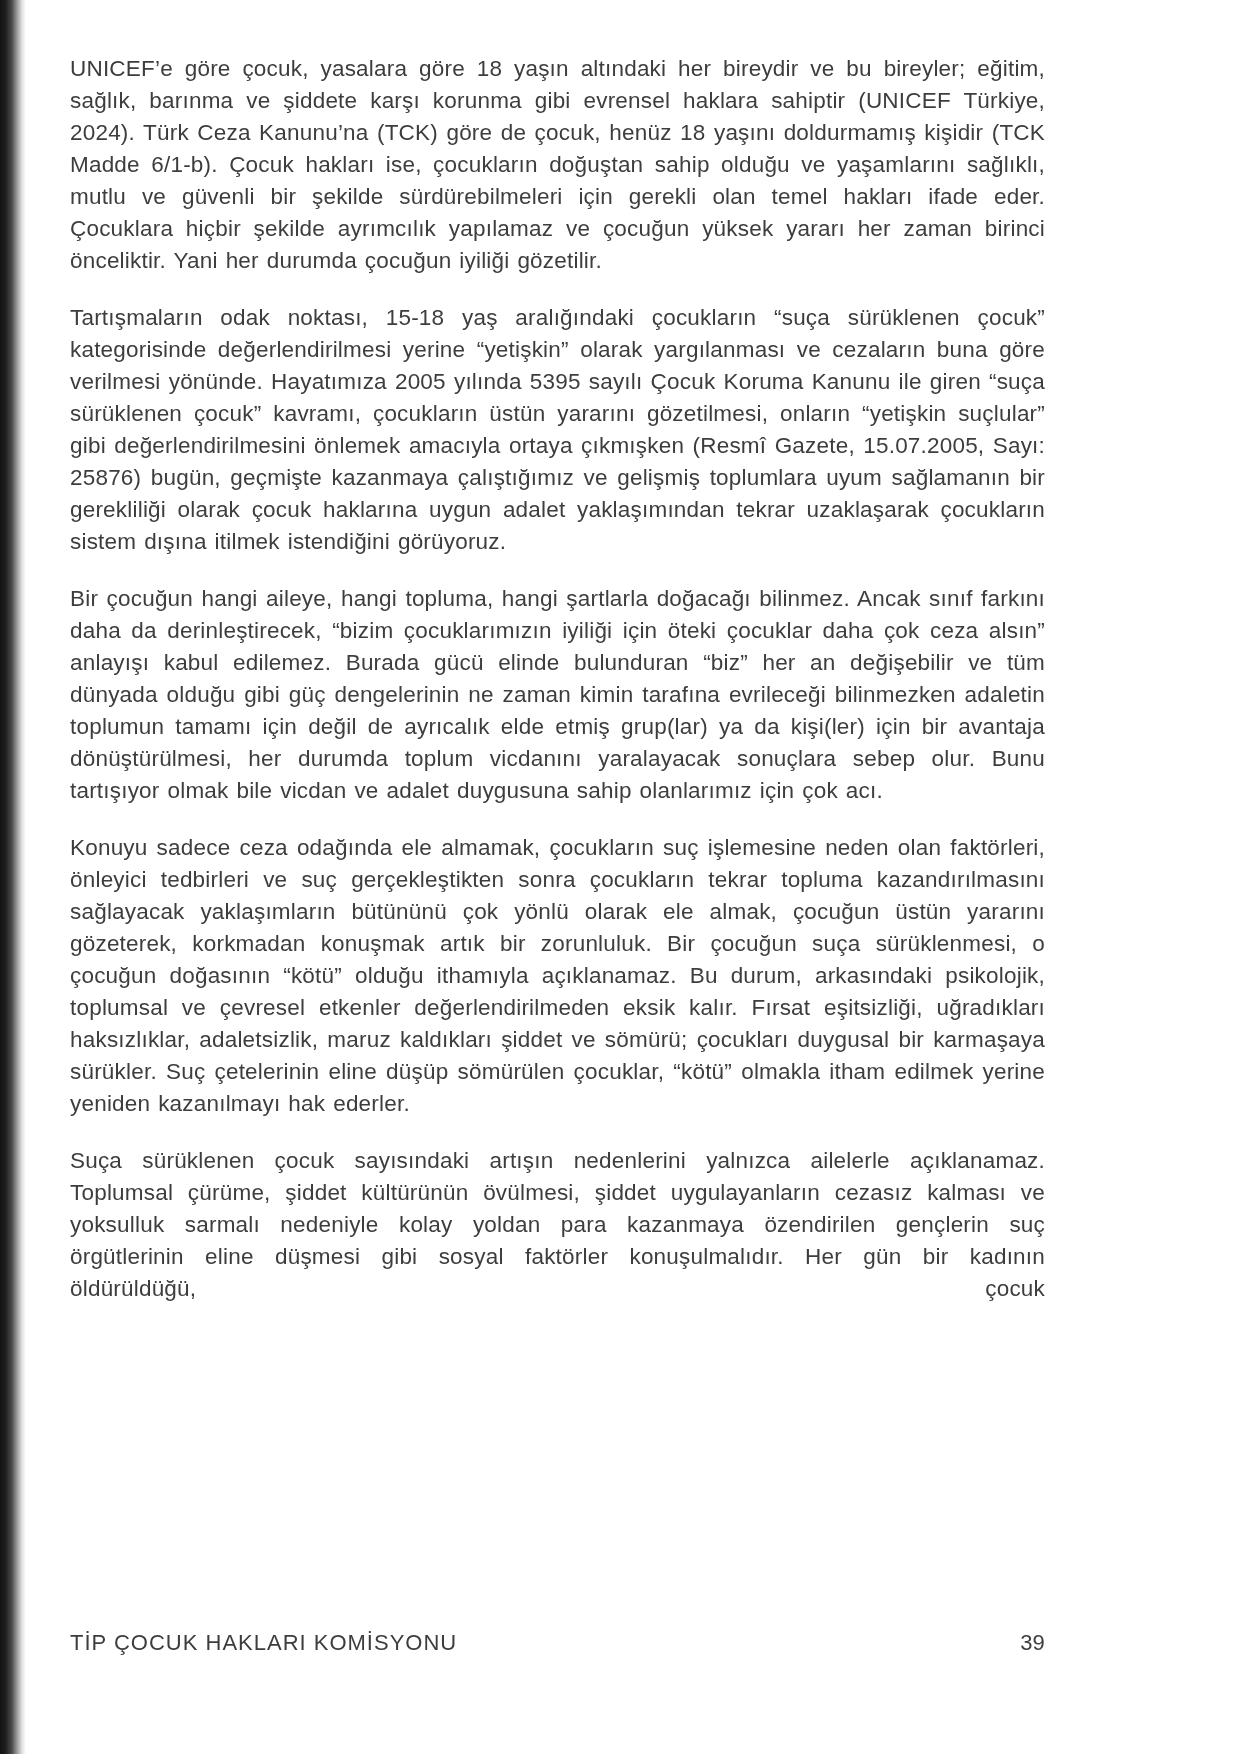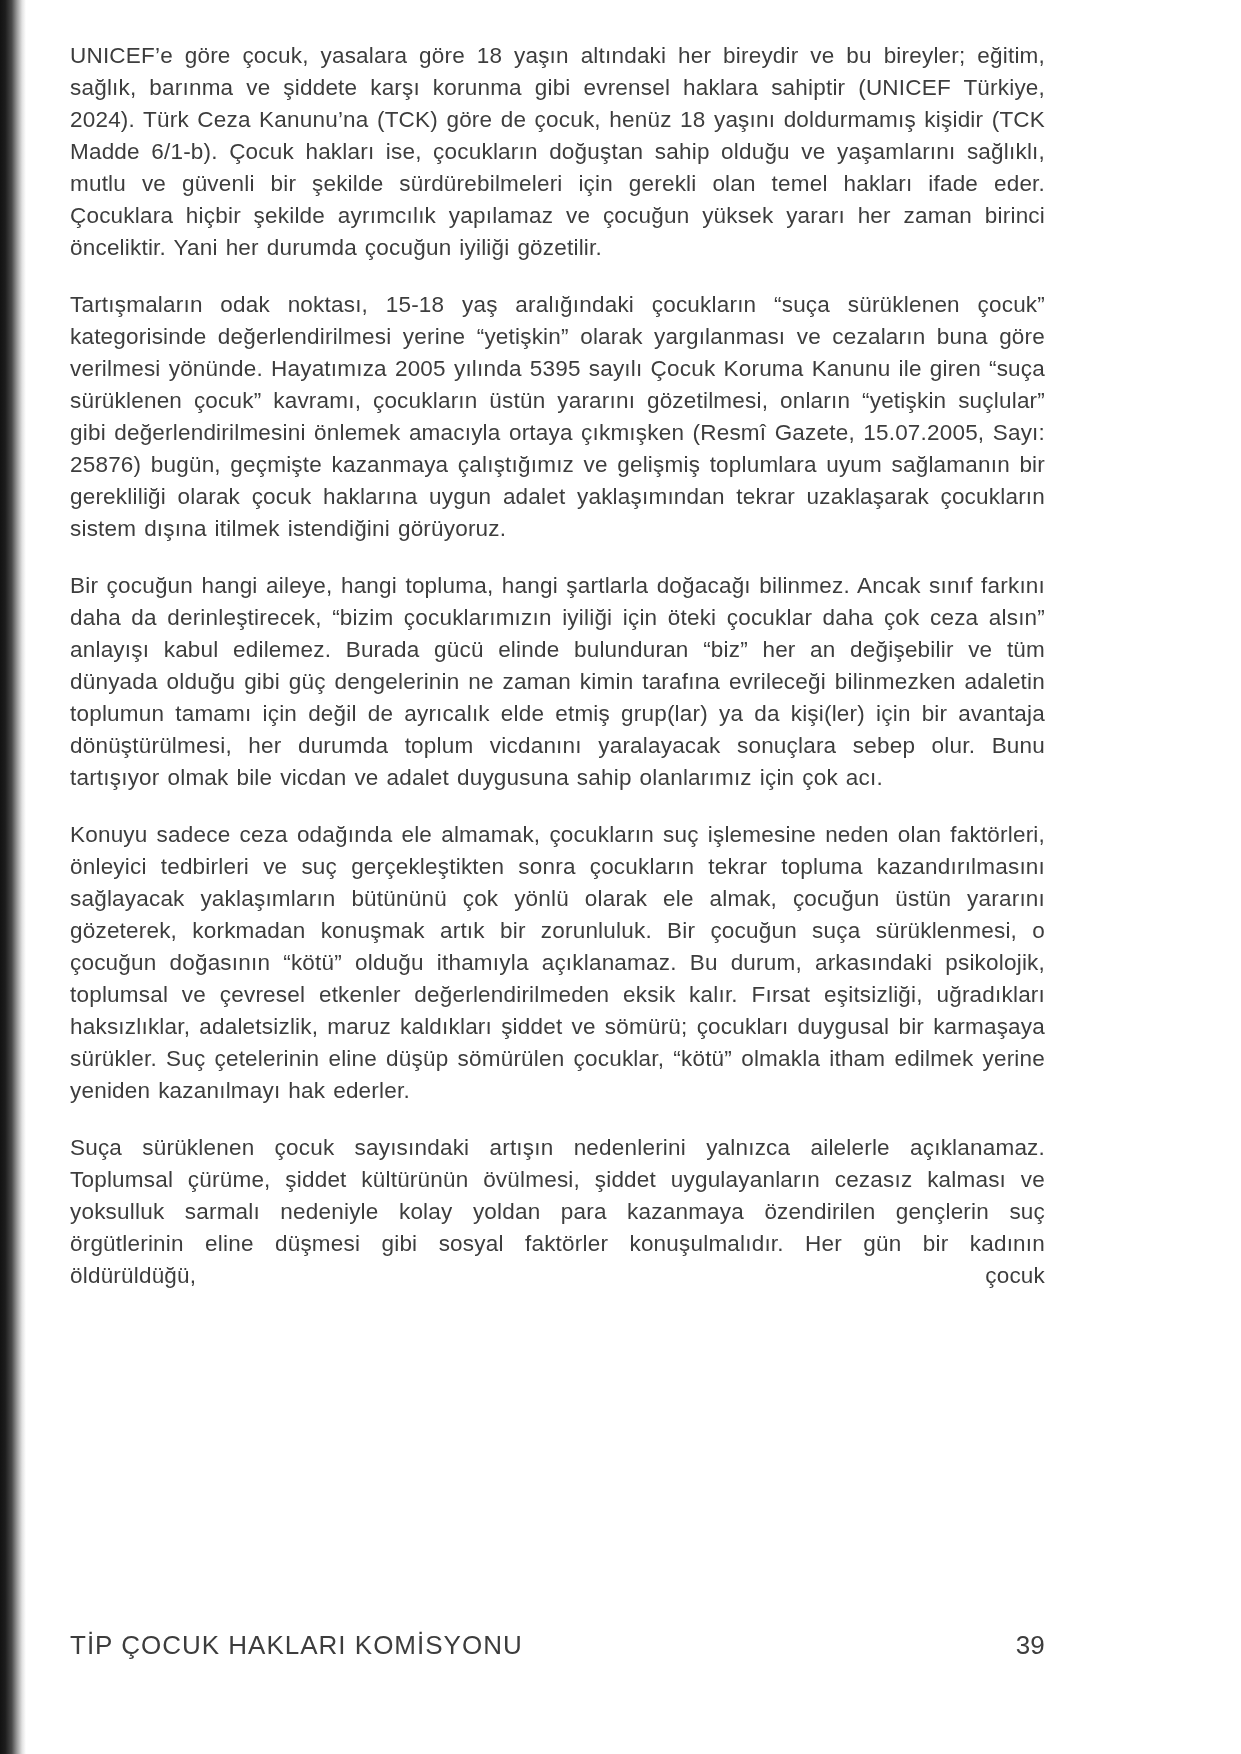--- a/index.html
+++ b/index.html
@@ -27,21 +27,21 @@
       #121212 0%,
       #1d1d1d 20%,
       #4a4a4a 45%,
       #9a9a9a 65%,
       #e2e2e2 85%,
       #ffffff 100%);
   }
   .content {
     position: absolute;
     left: 70px;
-    top: 40px;
+    top: 53px;
     width: 975px;
   }
   .content p {
     margin: 0 0 25px 0;
     font-size: 22.5px;
     line-height: 32px;
     text-align: justify;
     letter-spacing: 0.2px;
     word-spacing: 1.5px;
   }
@@ -50,21 +50,21 @@
     margin-top: 10px;
   }
   .page-footer {
     position: absolute;
     left: 70px;
     top: 1630px;
     width: 975px;
     display: flex;
     justify-content: space-between;
     align-items: flex-end;
-    font-size: 26px;
+    font-size: 22px;
     letter-spacing: 1px;
     color: #3d3d3d;
   }
   .page-footer .page-number {
     letter-spacing: 0.2px;
   }
 </style>
 </head>
 <body>
 

